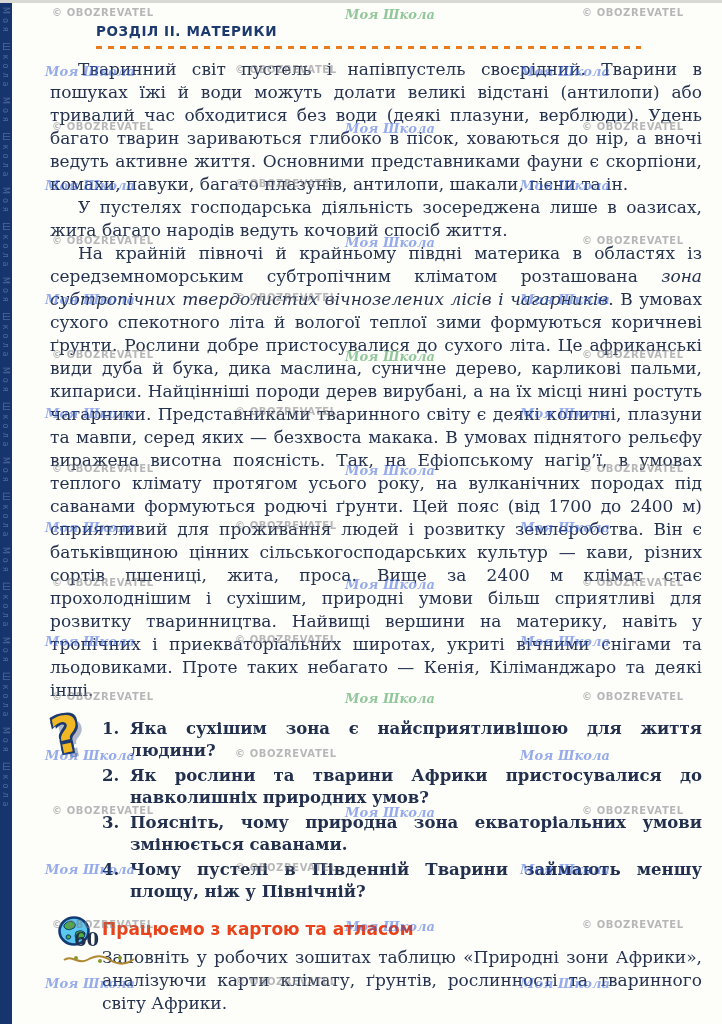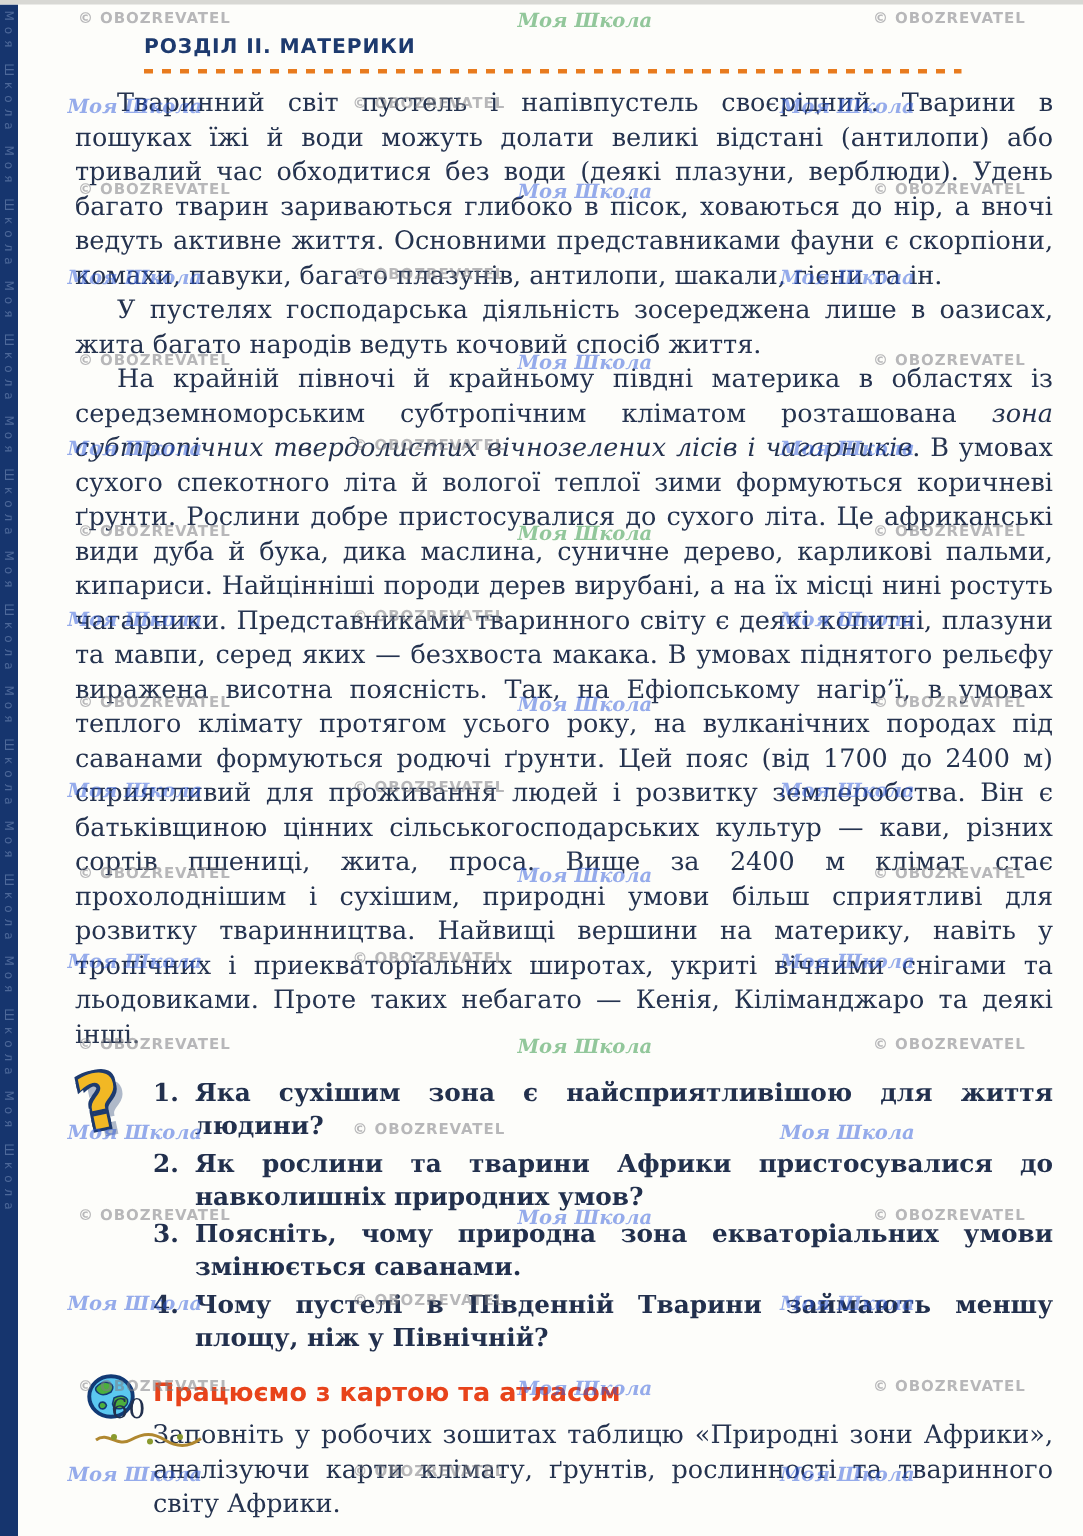--- a/index.html
+++ b/index.html
@@ -50,21 +50,21 @@
   .q-list { list-style:none; }
   .q-list li { display:flex; font-weight:bold; font-size:16.5px; line-height:22px; color:#22304d; margin-bottom:3px; text-align:justify; }
   .q-num { width:28px; flex:0 0 28px; }
   .q-text { flex:1; }
 
   .map-section { position:relative; margin-top:16px; padding-left:52px; }
   .globe-icon { position:absolute; left:6px; top:-4px; }
   .map-intro { font-size:17px; line-height:23px; text-align:justify; margin-top:6px; }
 
   .footer { position:absolute; left:62px; top:926px; z-index:8; }
-  .page-num { font-weight:normal; font-size:18px; color:#22304d; display:block; margin-left:12px; }
+  .page-num { font-weight:bold; font-size:18px; color:#22304d; display:block; margin-left:12px; }
   .ornament { display:block; margin-top:1px; }
 
   
   #wm-layer { position:absolute; inset:0; z-index:20; pointer-events:none; }
   .wm { position:absolute; white-space:nowrap; }
   .wm-school {
     font-family:"DejaVu Serif", serif; font-style:italic; font-weight:bold;
     font-size:13px; color:rgba(45,90,220,0.5);
   }
   .wm-school.green { color:rgba(40,145,60,0.5); }

